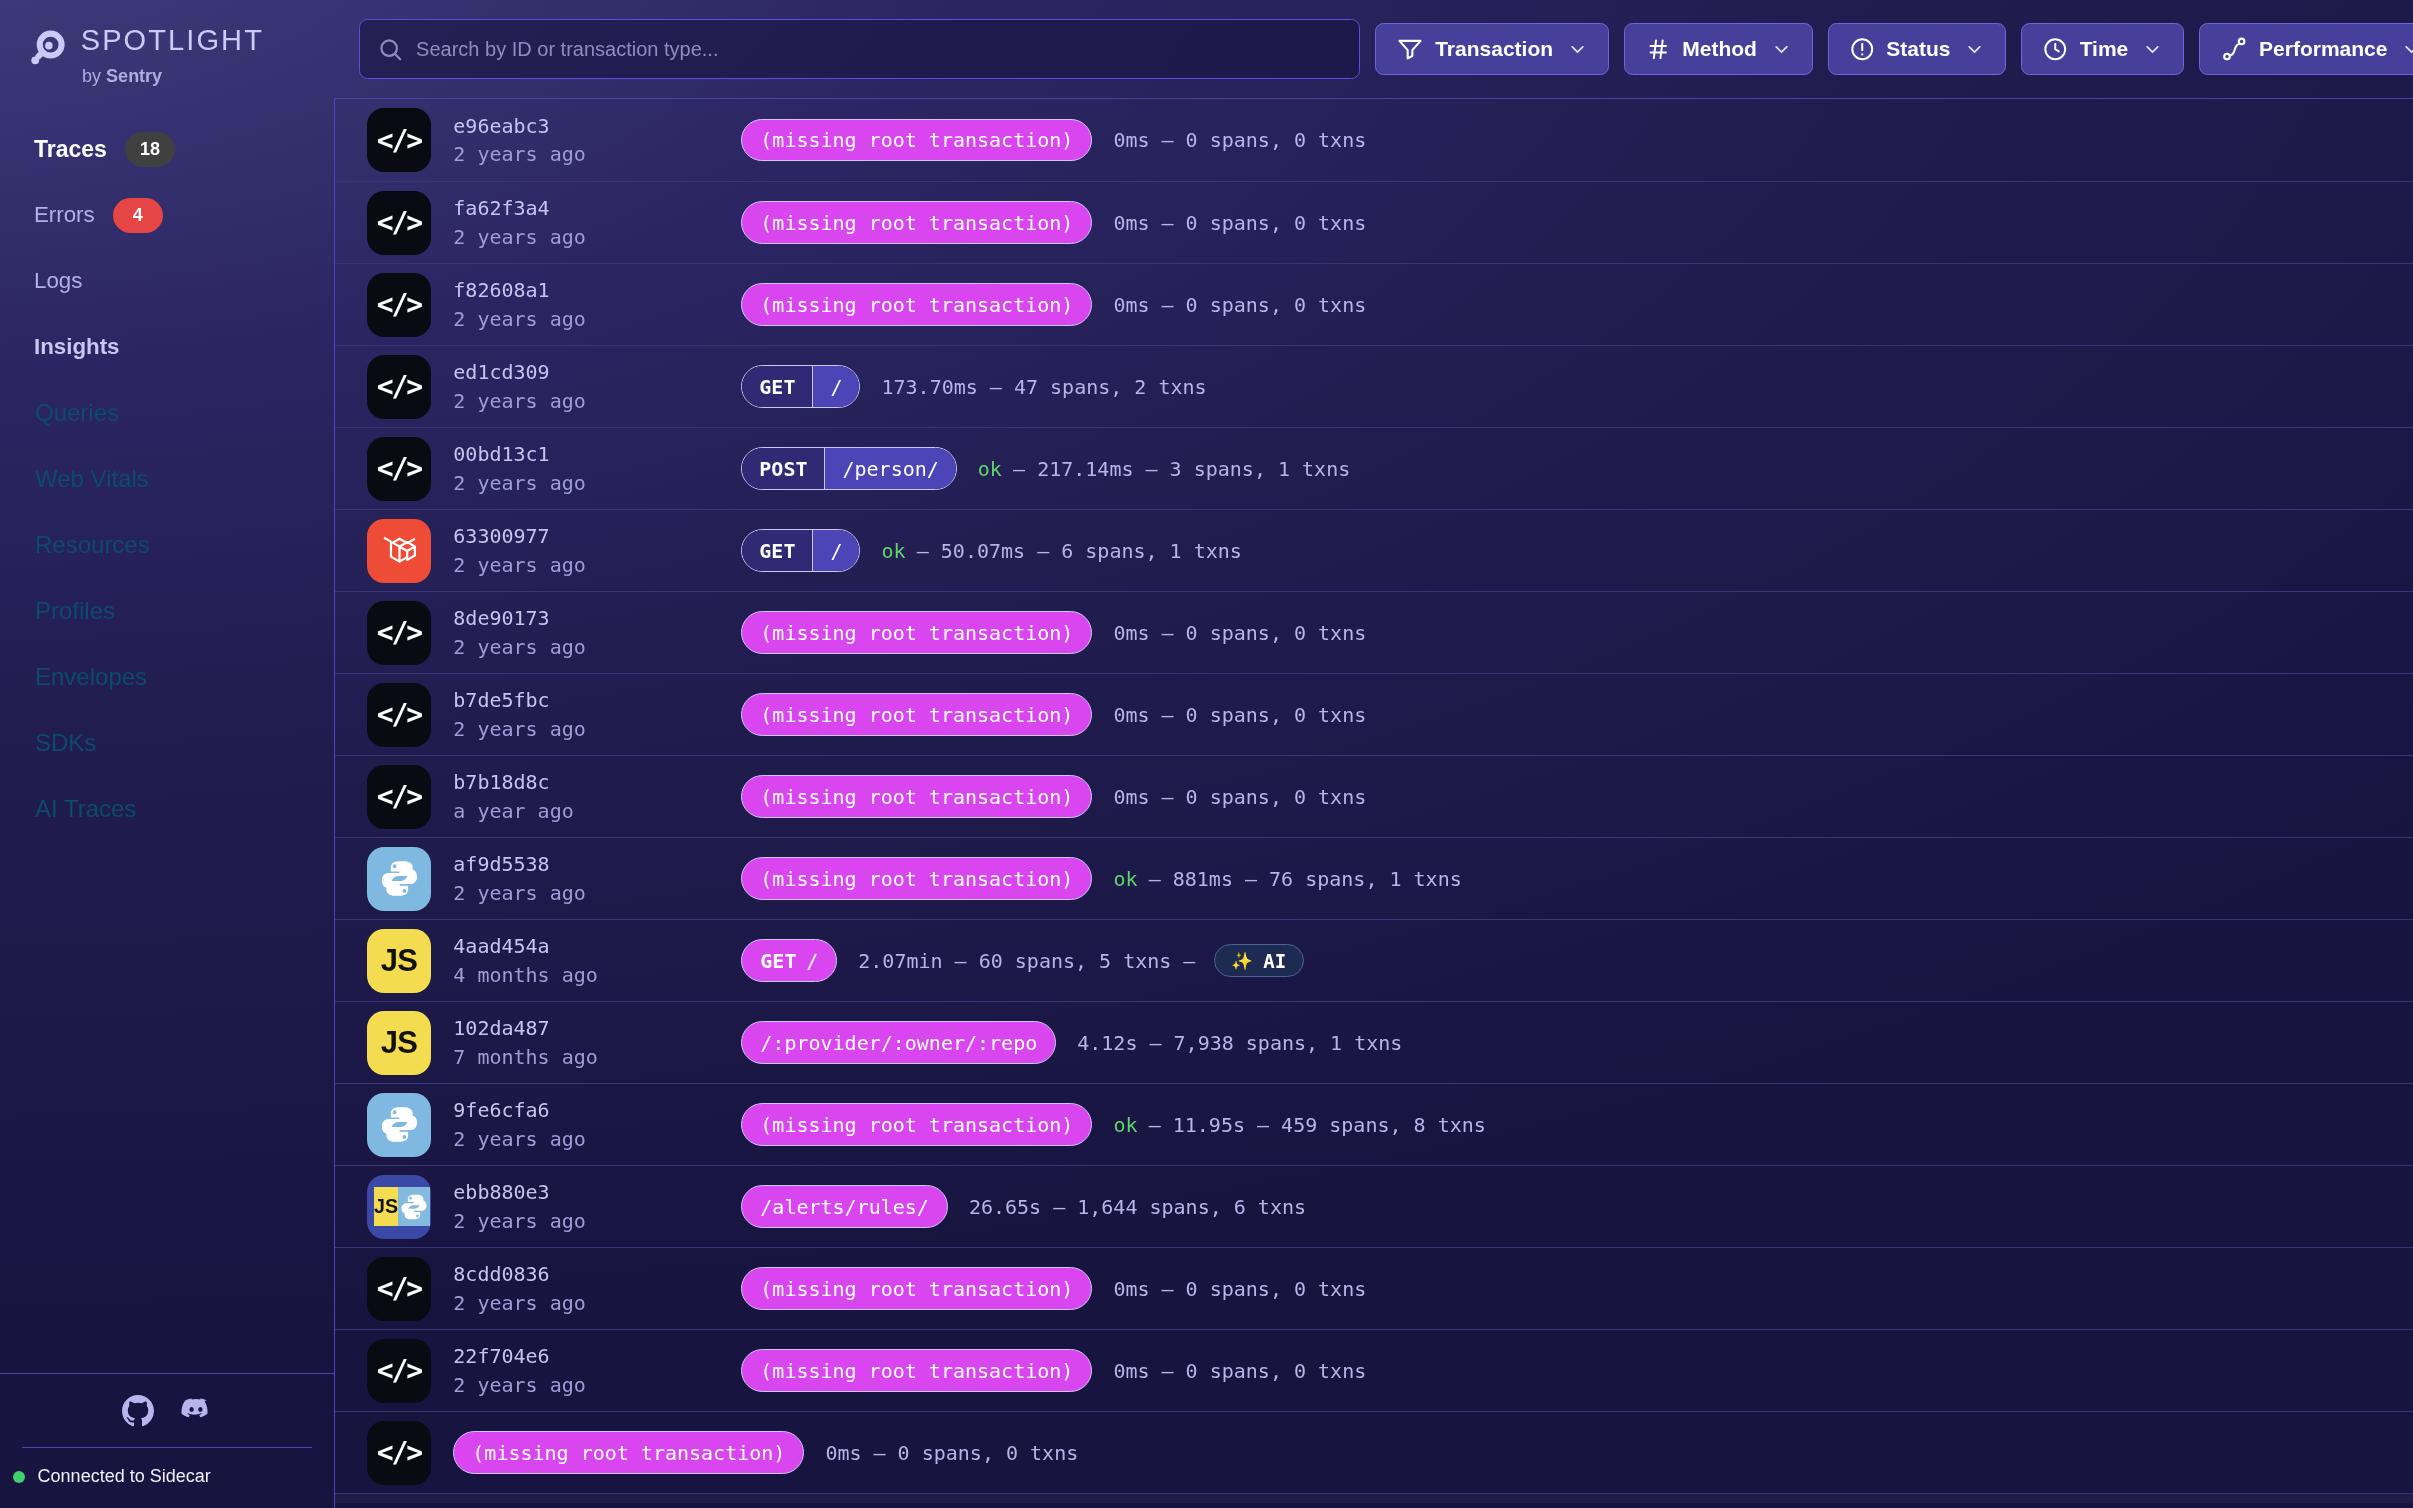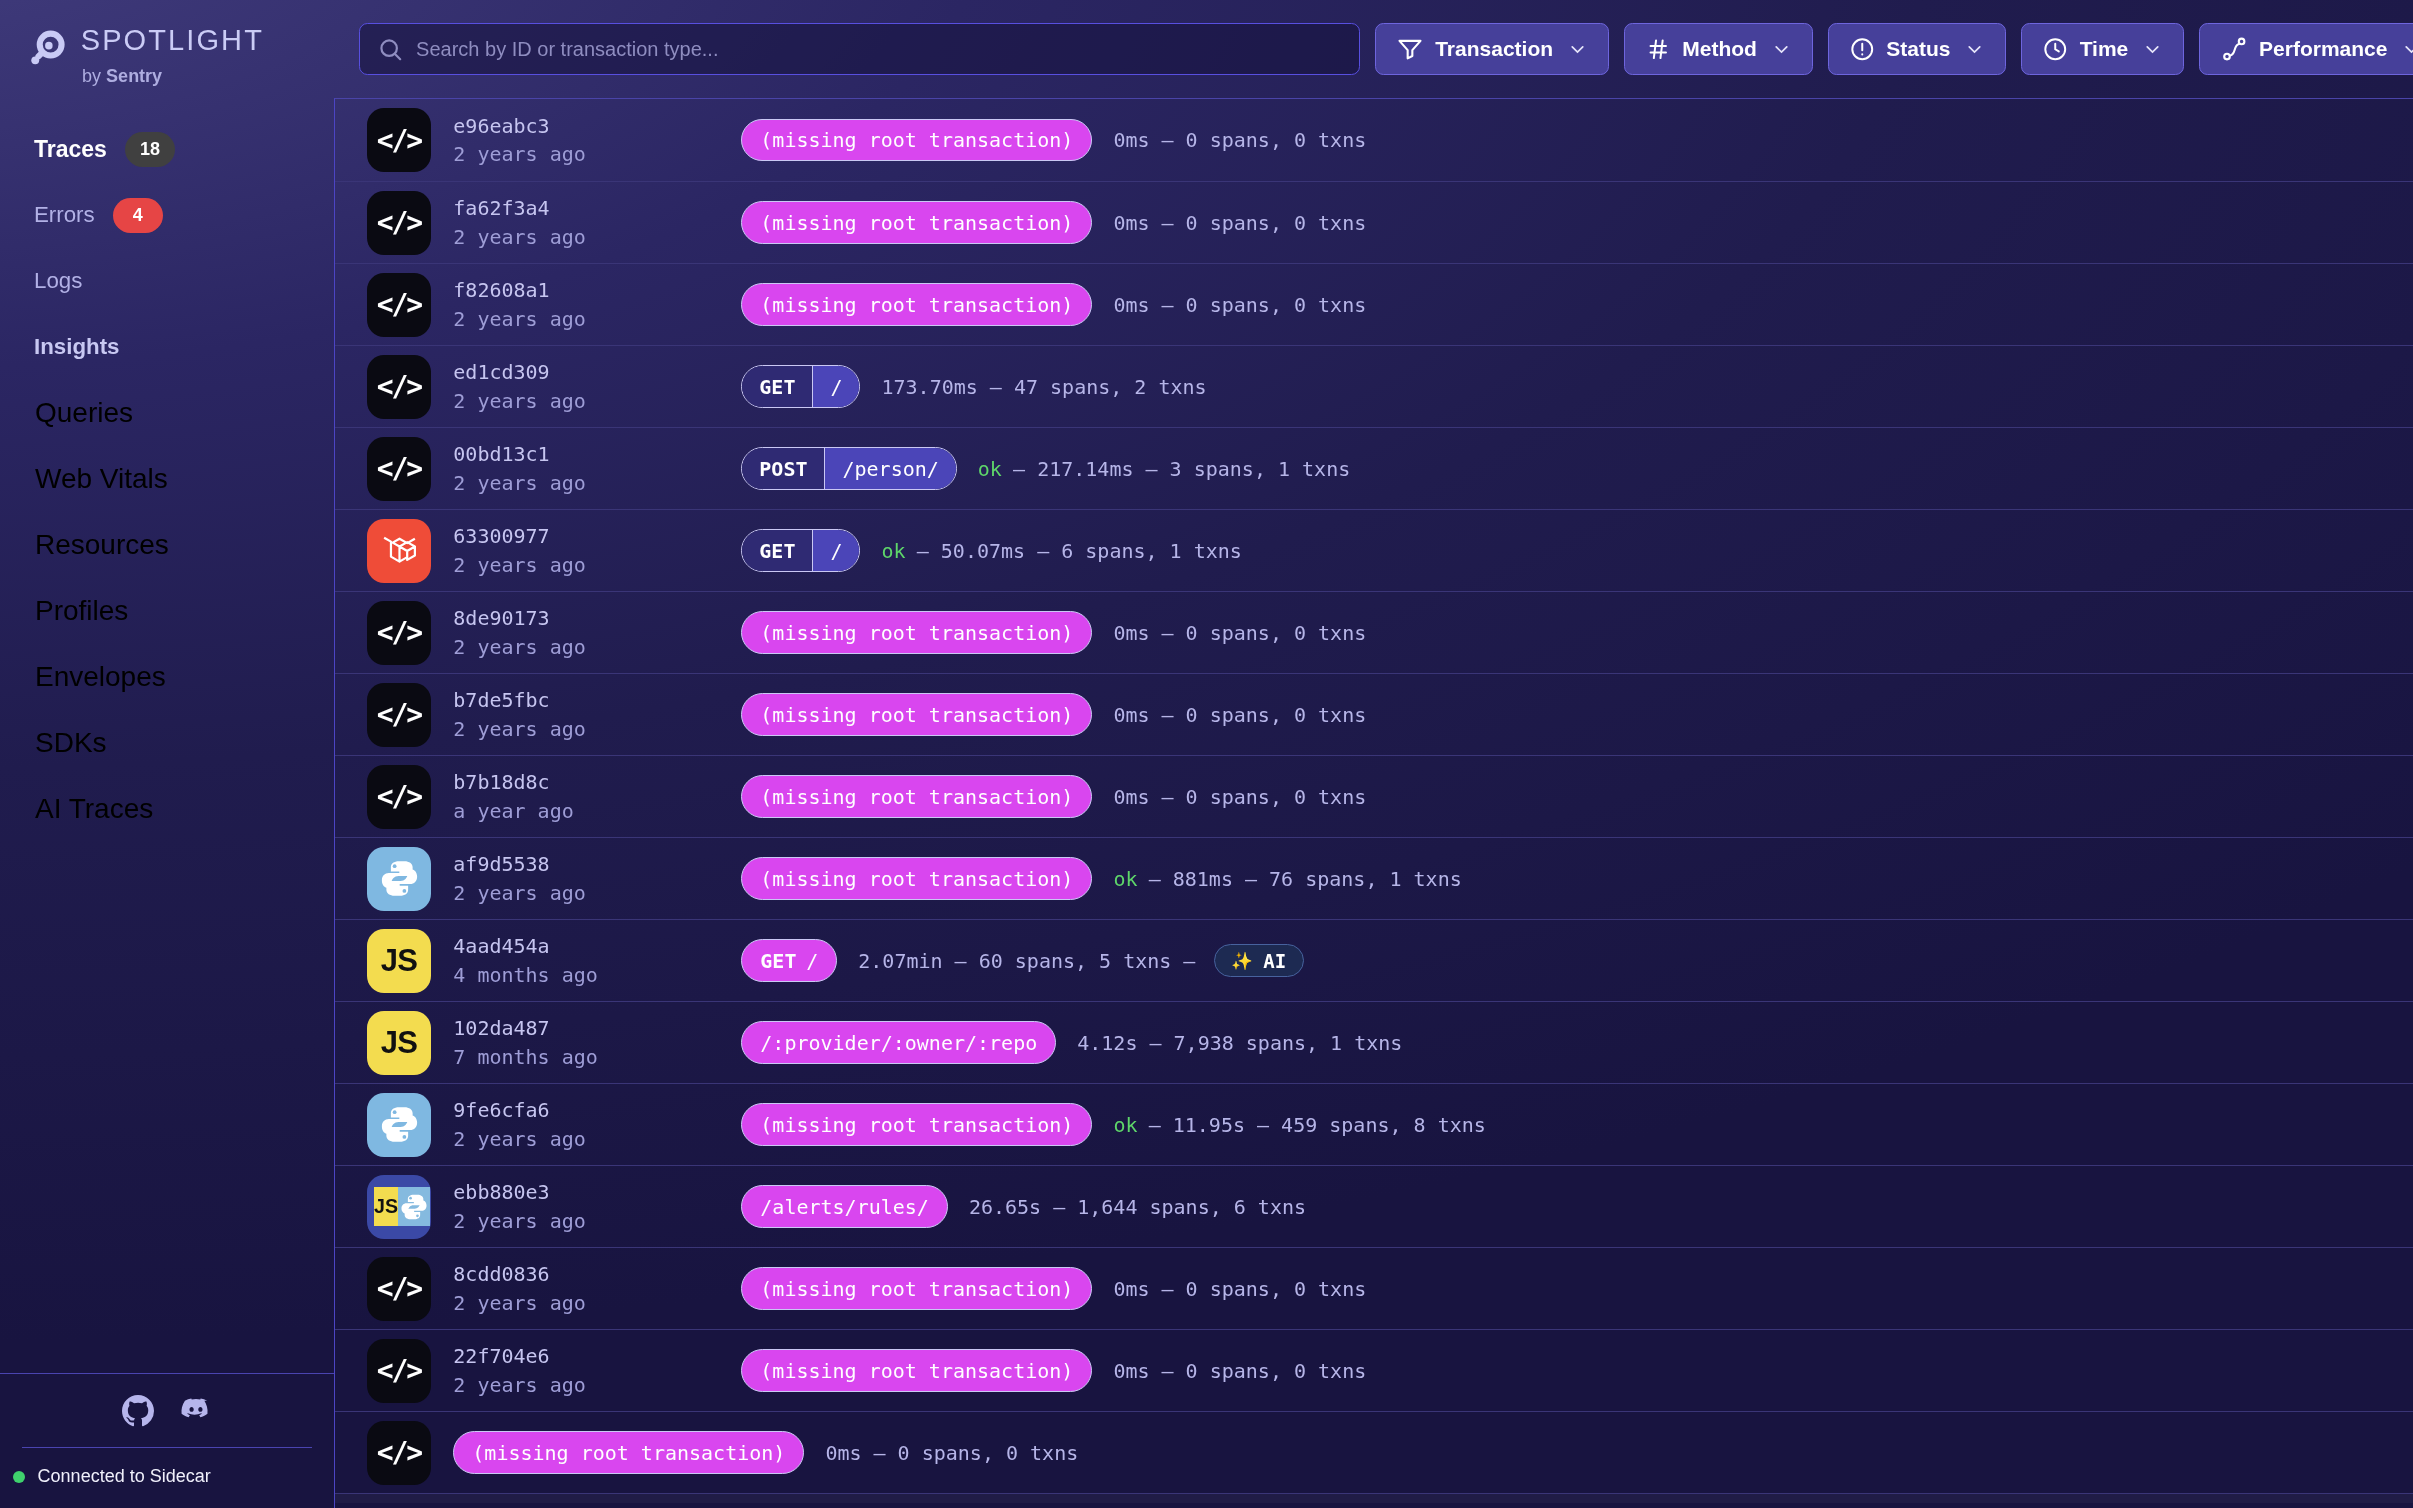--- a/index.html
+++ b/index.html
@@ -16,35 +16,35 @@
   .logo { display:flex; align-items:flex-start; gap:11.2px; padding:24px 0 0 26.5px; height:105px; }
   .logo-mark { color:#c9caf5; margin-top:2.8px; }
   .logo-text { display:flex; flex-direction:column; }
   .logo-title { font-size:29px; font-weight:400; letter-spacing:2.1px; color:#cbccf6; }
   .logo-sub { font-size:18px; color:#aeadе0; color:#aeade0; margin-top:9px; margin-left:1.4px; }
   .logo-sub b { font-weight:700; }
   .nav { display:flex; flex-direction:column; margin-top:11.2px; }
   .nav-item { display:flex; align-items:center; gap:18px; height:66px; padding-left:34px; font-size:22.3px; color:#b2b1e6; cursor:default; }
   .nav-item.active { color:#ffffff; font-weight:700; font-size:23px; }
   .nav-item.section { color:#c8c8f2; font-weight:700; }
-  .nav-item.sub { padding-left:35px; color:#000000; font-size:28px; }
+  .nav-item.sub { padding-left:35px; color:#0c4a6e; font-size:24px; }
   .count-pill { display:inline-flex; align-items:center; justify-content:center; min-width:50px; height:35px; padding:0 14px; border-radius:19.6px; font-size:18px; font-weight:700; color:#fff; }
   .count-traces { background:#404040; }
   .count-errors { background:#e64545; }
   .side-footer { position:absolute; left:0; right:0; bottom:0; border-top:1.4px solid #4a44b0; padding-top:14px; }
   .footer-icons { display:flex; justify-content:center; align-items:center; gap:26.5px; height:45px; color:#b6b5ec; }
   .footer-divider { border-top:1.4px solid #4a44b0; margin:14px 22.3px 0 22.3px; }
   .status-row { display:flex; align-items:center; gap:12.6px; padding:18px 0 21px 13px; }
   .status-dot { width:12px; height:12px; border-radius:50%; background:#3fd16d; }
   .status-text { font-size:18px; color:#f0f0fb; }
 
   
   .main { flex:1; display:flex; flex-direction:column; height:100%; }
   .topbar { display:flex; align-items:center; height:98px; padding:0 11.2px 0 25px; gap:15.4px; }
-  .search { flex:0 0 1001px; display:flex; align-items:center; gap:12.6px; height:52px; border:1.4px solid #584fe0; border-radius:8.4px; background:rgba(22,18,62,.55); padding:0 17px; color:#8f8dc0; }
+  .search { flex:0 0 1001px; display:flex; align-items:center; gap:12.6px; height:60px; border:1.4px solid #584fe0; border-radius:8.4px; background:rgba(22,18,62,.55); padding:0 17px; color:#8f8dc0; }
   .search input { flex:1; background:transparent; border:none; outline:none; color:#cfcef2; font-size:20px; font-family:"Liberation Sans", sans-serif; }
   .search input::placeholder { color:#8f8dc0; }
   .filters { display:flex; gap:15.4px; margin-left:auto; }
   .filter-btn { display:inline-flex; align-items:center; gap:11.2px; height:52px; padding:0 19.6px; border-radius:8.4px; border:1.4px solid #6e65de; background:#46409a; color:#ffffff; font-size:21px; font-weight:600; font-family:"Liberation Sans", sans-serif; cursor:pointer;justify-content:space-between; }
   .filter-btn .chev { margin-left:2.8px; color:#e6e5fa; }
 
   
   .trace-list { flex:1; border-top:1.4px solid #4a44a8; border-left:1.4px solid #4c45c4; overflow:hidden; }
   .trace-row { display:flex; align-items:center; height:82px; padding-left:32px; cursor:pointer; }
   .trace-row + .trace-row { border-top:1.4px solid #3a3577; }

